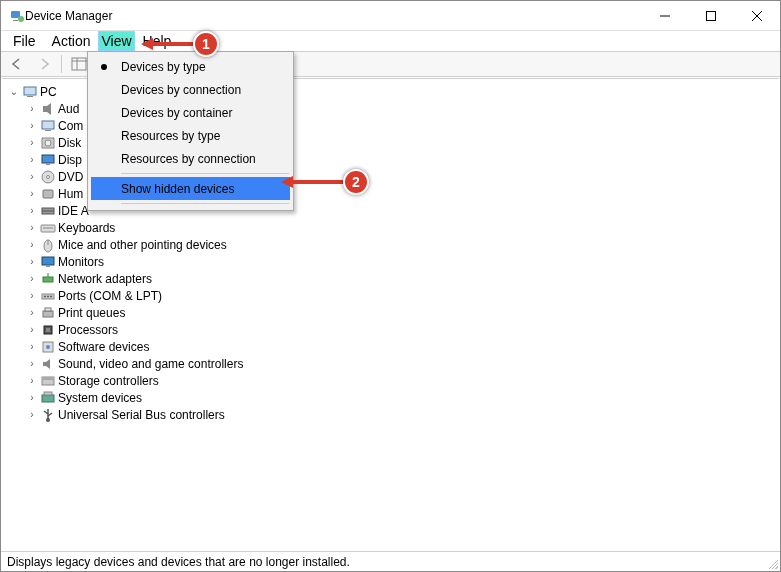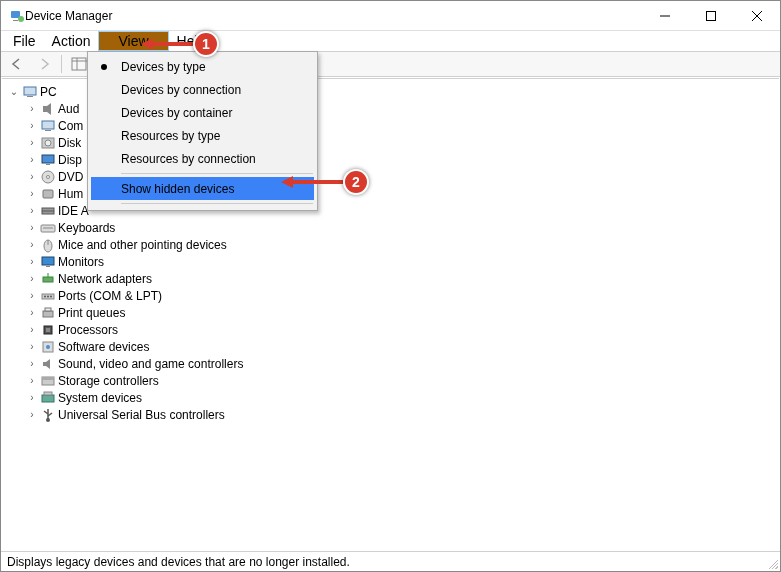--- a/index.html
+++ b/index.html
@@ -9,21 +9,21 @@
   .titlebar { height: 30px; display: flex; align-items: center; justify-content: space-between; border-bottom: 1px solid #e0e0e0; padding-left: 8px; }
   .titlebar-left { display:flex; align-items:center; gap:0; }
   .titlebar-title { font-size: 12px; }
   .app-icon { width:16px; height:16px; }
   .window-controls { display: flex; }
   .wc { width: 46px; height: 30px; display:flex; align-items:center; justify-content:center; }
 
   
   .menubar { height: 20px; display: flex; align-items: center; padding: 0 4px; }
   .menu-item { padding: 2px 8px; font-size: 14px; position: relative; }
-  .menu-item.open { background: #a16207; border:1px solid #99d1ff; padding:1px 19px; }
+  .menu-item.open { background: #5eead4; border:1px solid #99d1ff; padding:1px 2px; }
 
   
   .callout { position:absolute; display:flex; align-items:center; z-index:50; pointer-events:none; }
   .callout .circle { width:26px; height:26px; border-radius:50%; background:#d83a2b; border:2px solid #fff; box-shadow:0 0 4px rgba(0,0,0,.5); color:#fff; font-weight:bold; display:flex; align-items:center; justify-content:center; font-size:14px; }
   .callout .arrow-line { height:4px; background:#d83a2b; width:40px; }
   .callout .arrow-head { width:0; height:0; border-top:6px solid transparent; border-bottom:6px solid transparent; border-right:12px solid #d83a2b; }
 
   
   .toolbar { height: 26px; border-top:1px solid #d0d0d0; border-bottom:1px solid #d0d0d0; background:#f7f7f7; display:flex; align-items:center; padding:0 4px; gap:3px; }
   .tb-btn { width:24px; height:22px; display:flex; align-items:center; justify-content:center; border:1px solid transparent; }
@@ -31,21 +31,21 @@
 
   
   .content { position:absolute; top:77px; left:1px; right:1px; bottom:22px; border-top:1px solid #d0d0d0; overflow:hidden; }
   .tree { padding:4px 0 0 6px; }
   .tree-row { display:flex; align-items:center; height:17px; gap:2px; font-size:12px; }
   .expander { width:12px; text-align:center; color:#606060; font-size:10px; user-select:none; }
   .icon { width:16px; height:16px; flex:none; display:flex; align-items:center; justify-content:center; }
   .label { white-space:nowrap; }
 
   
-  .dropdown { position:absolute; top:50px; left:86px; width:231px; background:#f2f2f2; border:1px solid #aaa; box-shadow:2px 3px 4px rgba(0,0,0,.25); z-index:20; padding:3px; }
+  .dropdown { position:absolute; top:50px; left:86px; width:207px; background:#f2f2f2; border:1px solid #aaa; box-shadow:2px 3px 4px rgba(0,0,0,.25); z-index:20; padding:3px; }
   .dd-row { height:23px; display:flex; align-items:center; padding-left:30px; position:relative; font-size:12px; }
   .dd-row.highlighted { background:#3b82f6; }
   .dd-sep { height:1px; background:#ccc; margin:3px 1px 3px 30px; }
   .dd-bullet { position:absolute; left:10px; width:6px; height:6px; background:#000; border-radius:50%; top:9px; }
 
   
   .statusbar { position:absolute; bottom:0; left:0; right:0; height:20px; border-top:1px solid #d0d0d0; display:flex; align-items:center; padding:0 6px; font-size:12px; background:#fff; }
   .status-grip { position:absolute; right:2px; bottom:2px; width:12px; height:12px; background:
      linear-gradient(135deg, transparent 0 60%, #bbb 60% 66%, transparent 66% 73%, #bbb 73% 79%, transparent 79% 86%, #bbb 86% 92%, transparent 92%); }
 

